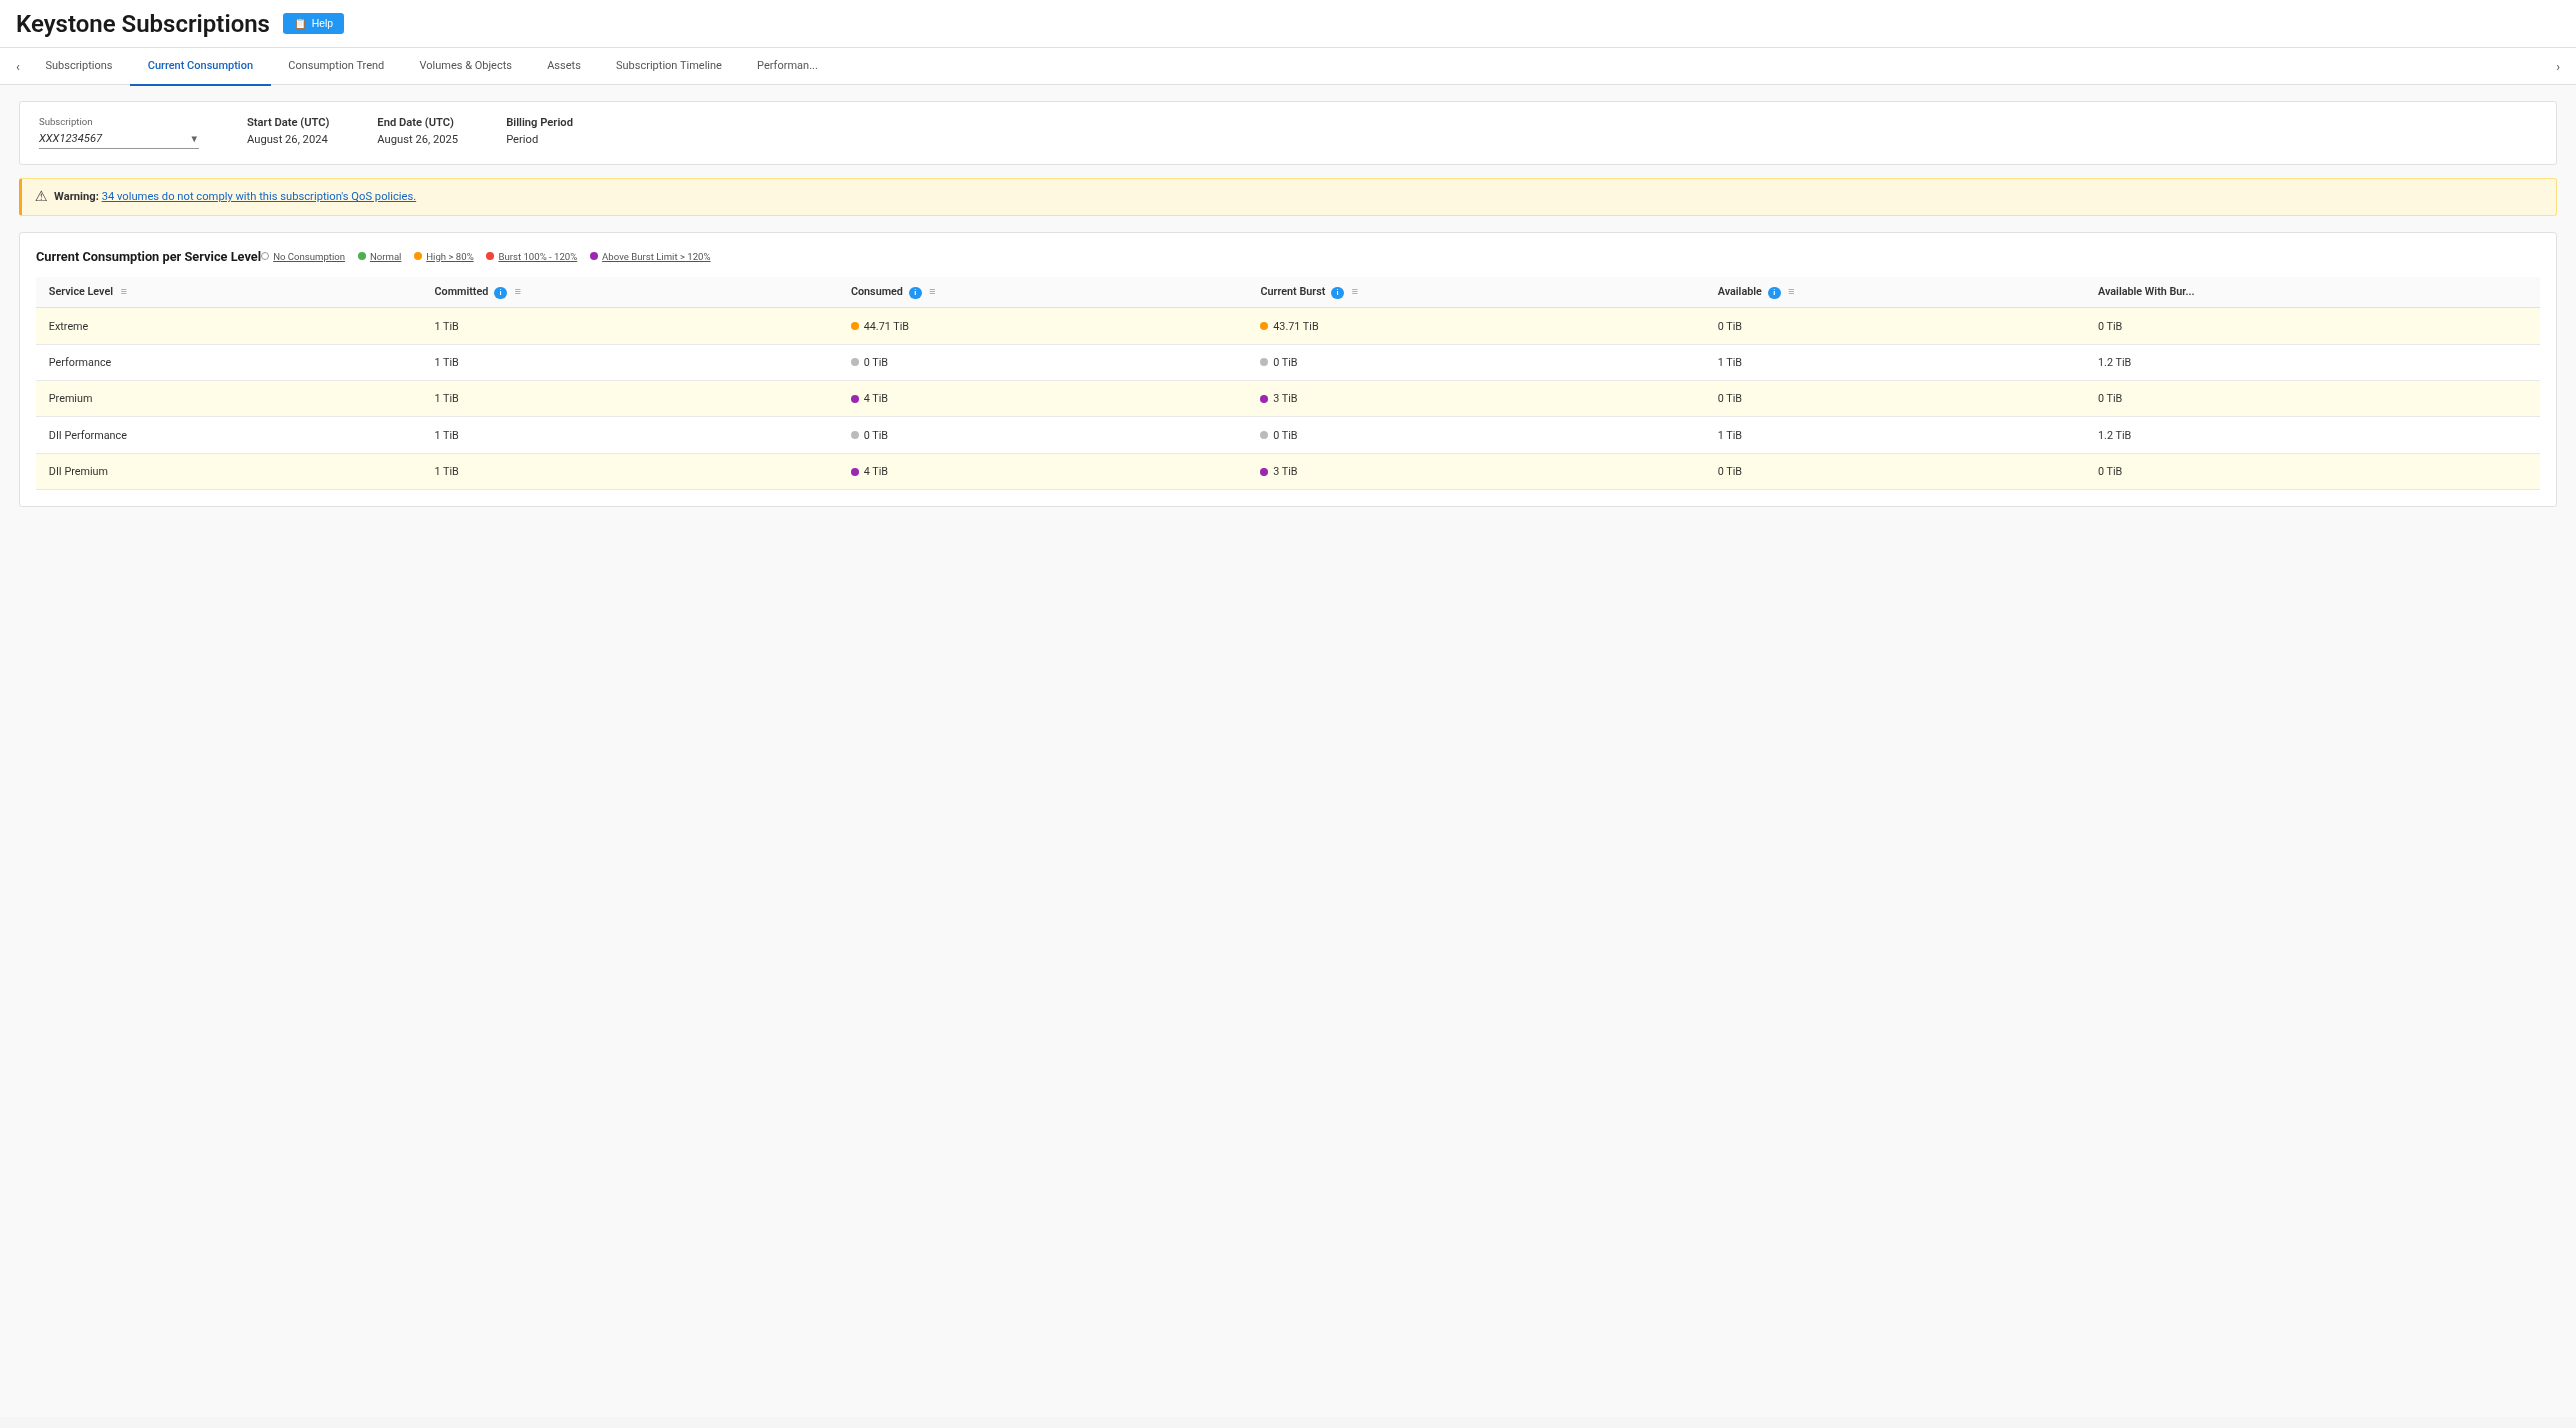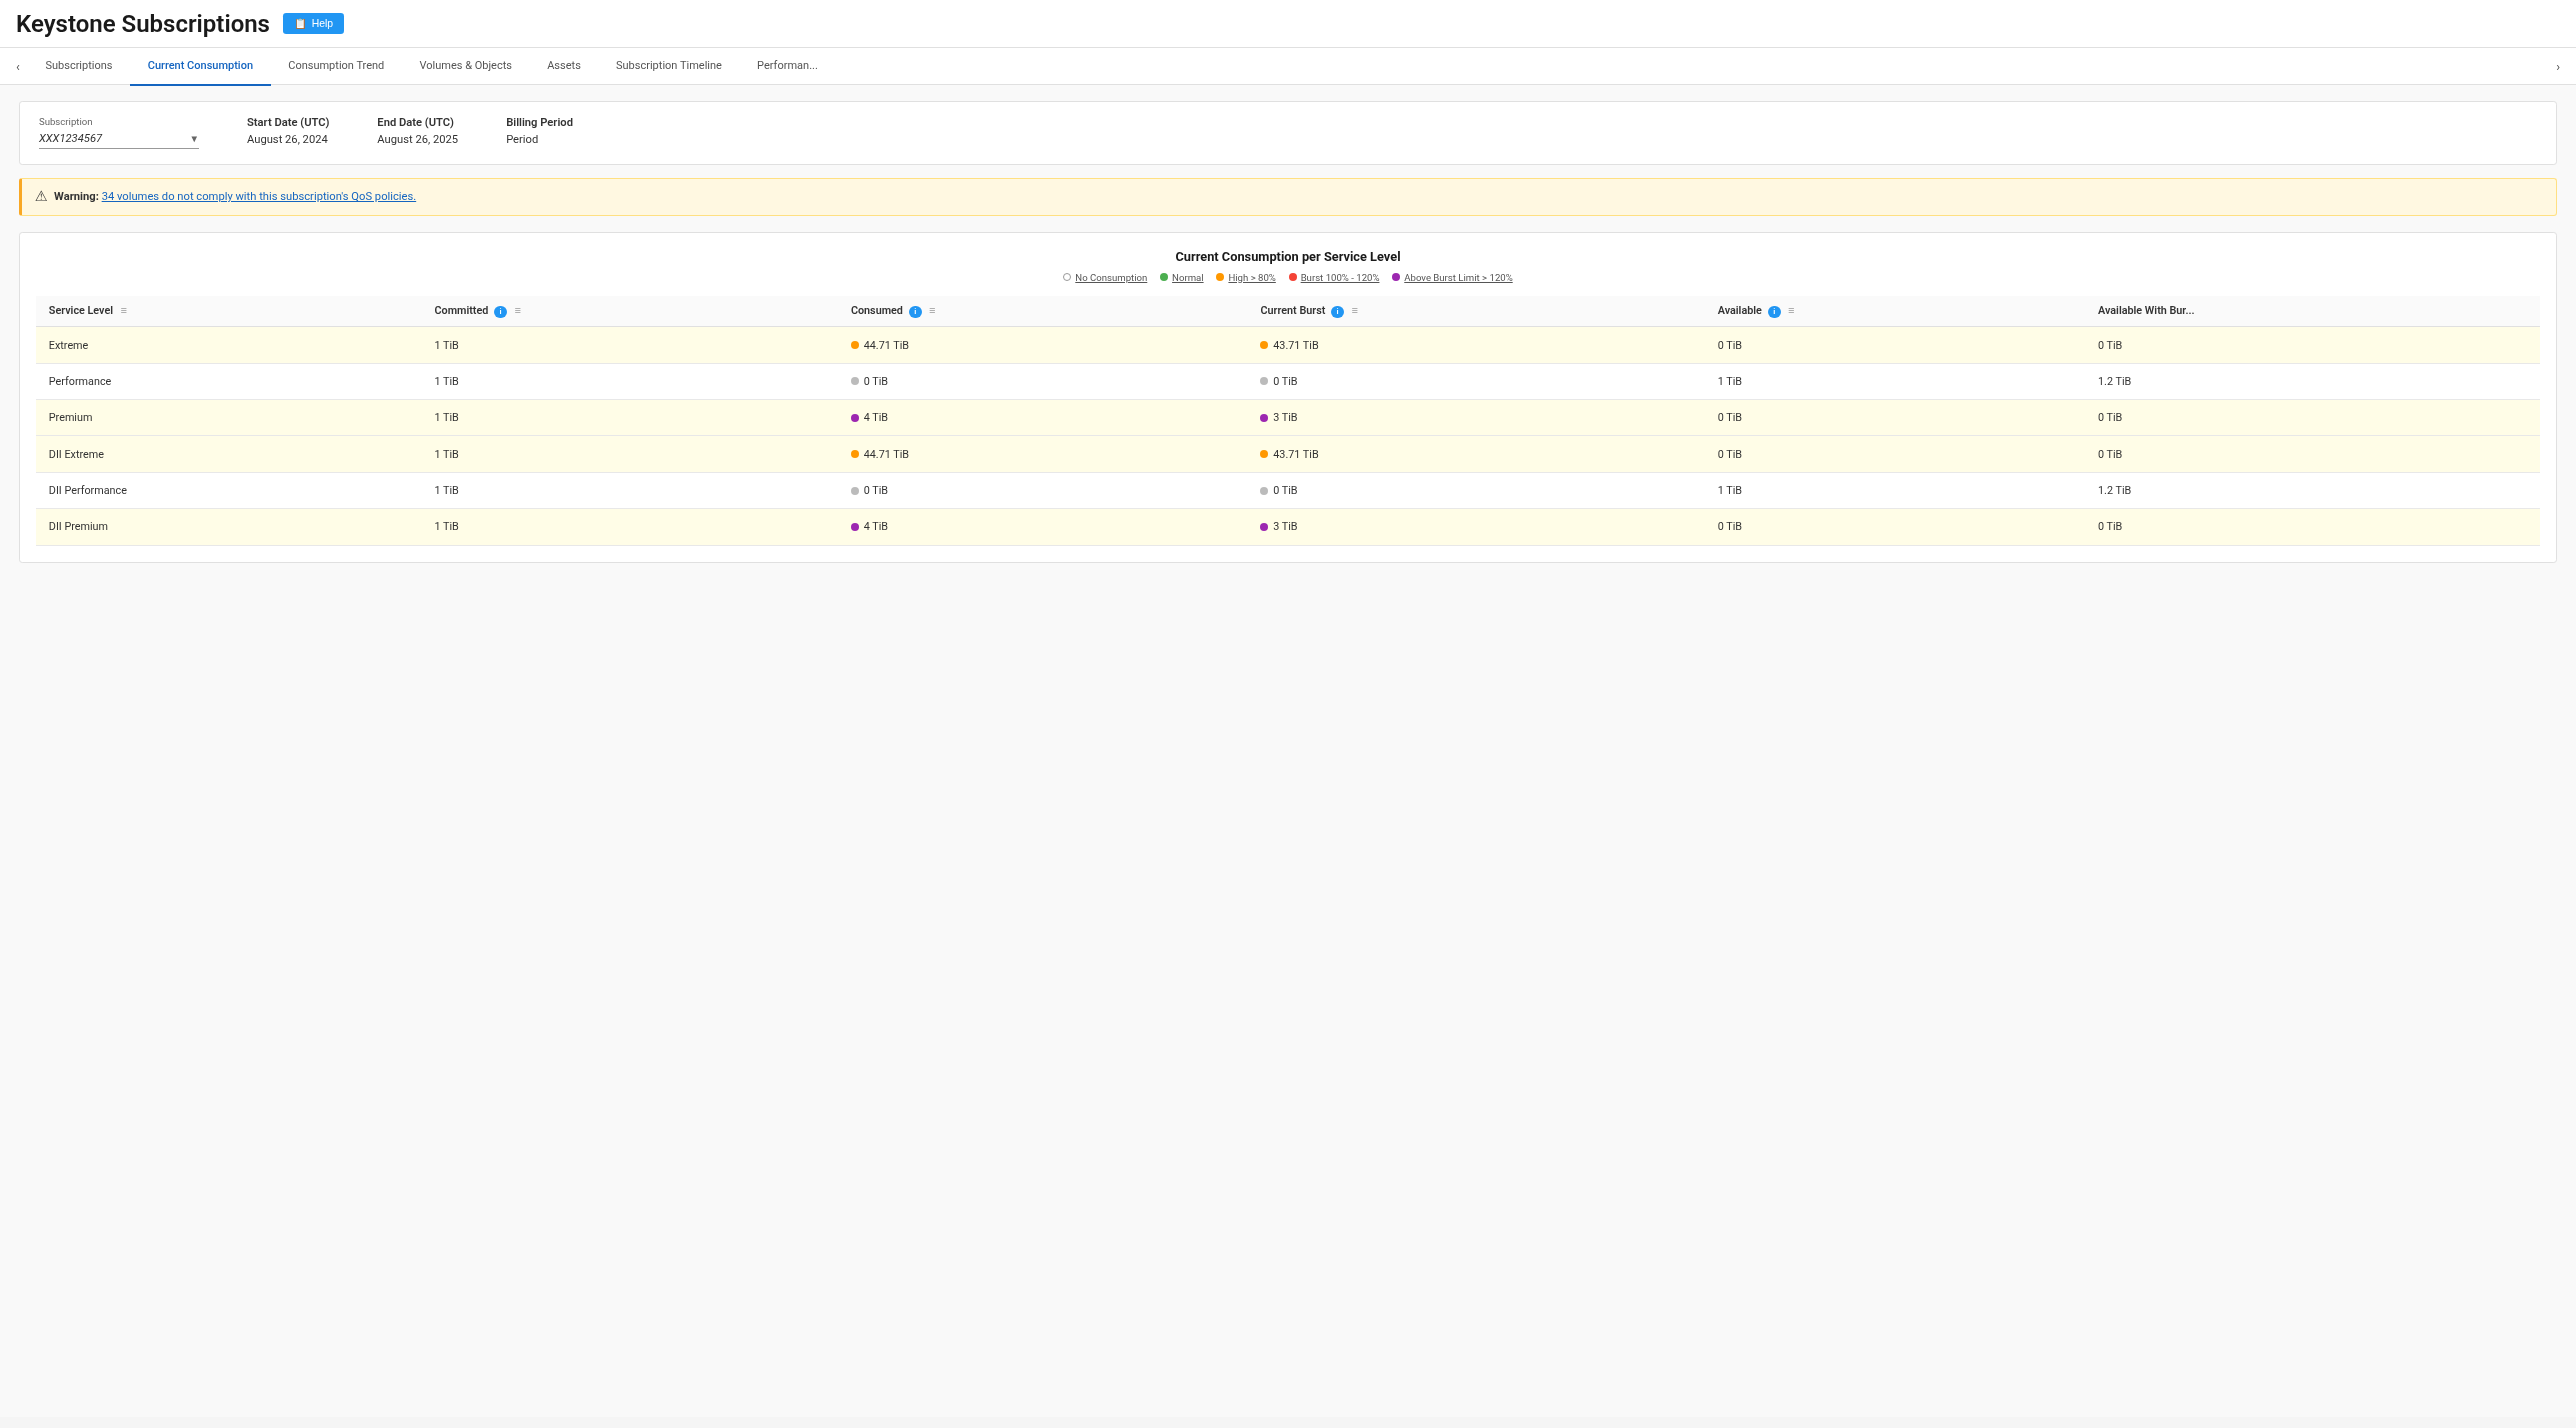--- a/index.html
+++ b/index.html
@@ -151,22 +151,20 @@
       padding: 16px;
     }
 
     
     .section-header {
       display: flex;
       align-items: center;
       justify-content: flex-start;
       margin-bottom: 12.8px;
       flex-wrap: wrap;
-      gap: 8px;
-      flex-direction: column;
     }
     .section-title {
       font-size: 12.8px;
       font-weight: 700;
       color: #1a1a1a;
     }
     .legend {
       display: flex;
       align-items: center;
       gap: 12.8px;
@@ -418,38 +416,20 @@
               </td>
               <td>
                 <div class="cell-with-dot">
                   <span class="cell-dot" style="background: rgb(156, 39, 176);"></span>
                   <span>3 TiB</span>
                 </div>
               </td>
               <td>0 TiB</td>
               <td>0 TiB</td>
             </tr>
-            <tr class="highlighted">
-              <td>DII Extreme</td>
-              <td>1 TiB</td>
-              <td>
-                <div class="cell-with-dot">
-                  <span class="cell-dot" style="background: rgb(255, 152, 0);"></span>
-                  <span>44.71 TiB</span>
-                </div>
-              </td>
-              <td>
-                <div class="cell-with-dot">
-                  <span class="cell-dot" style="background: rgb(255, 152, 0);"></span>
-                  <span>43.71 TiB</span>
-                </div>
-              </td>
-              <td>0 TiB</td>
-              <td>0 TiB</td>
-            </tr>
             <tr>
               <td>DII Performance</td>
               <td>1 TiB</td>
               <td>
                 <div class="cell-with-dot">
                   <span class="cell-dot" style="background: rgb(187, 187, 187);"></span>
                   <span>0 TiB</span>
                 </div>
               </td>
               <td>

